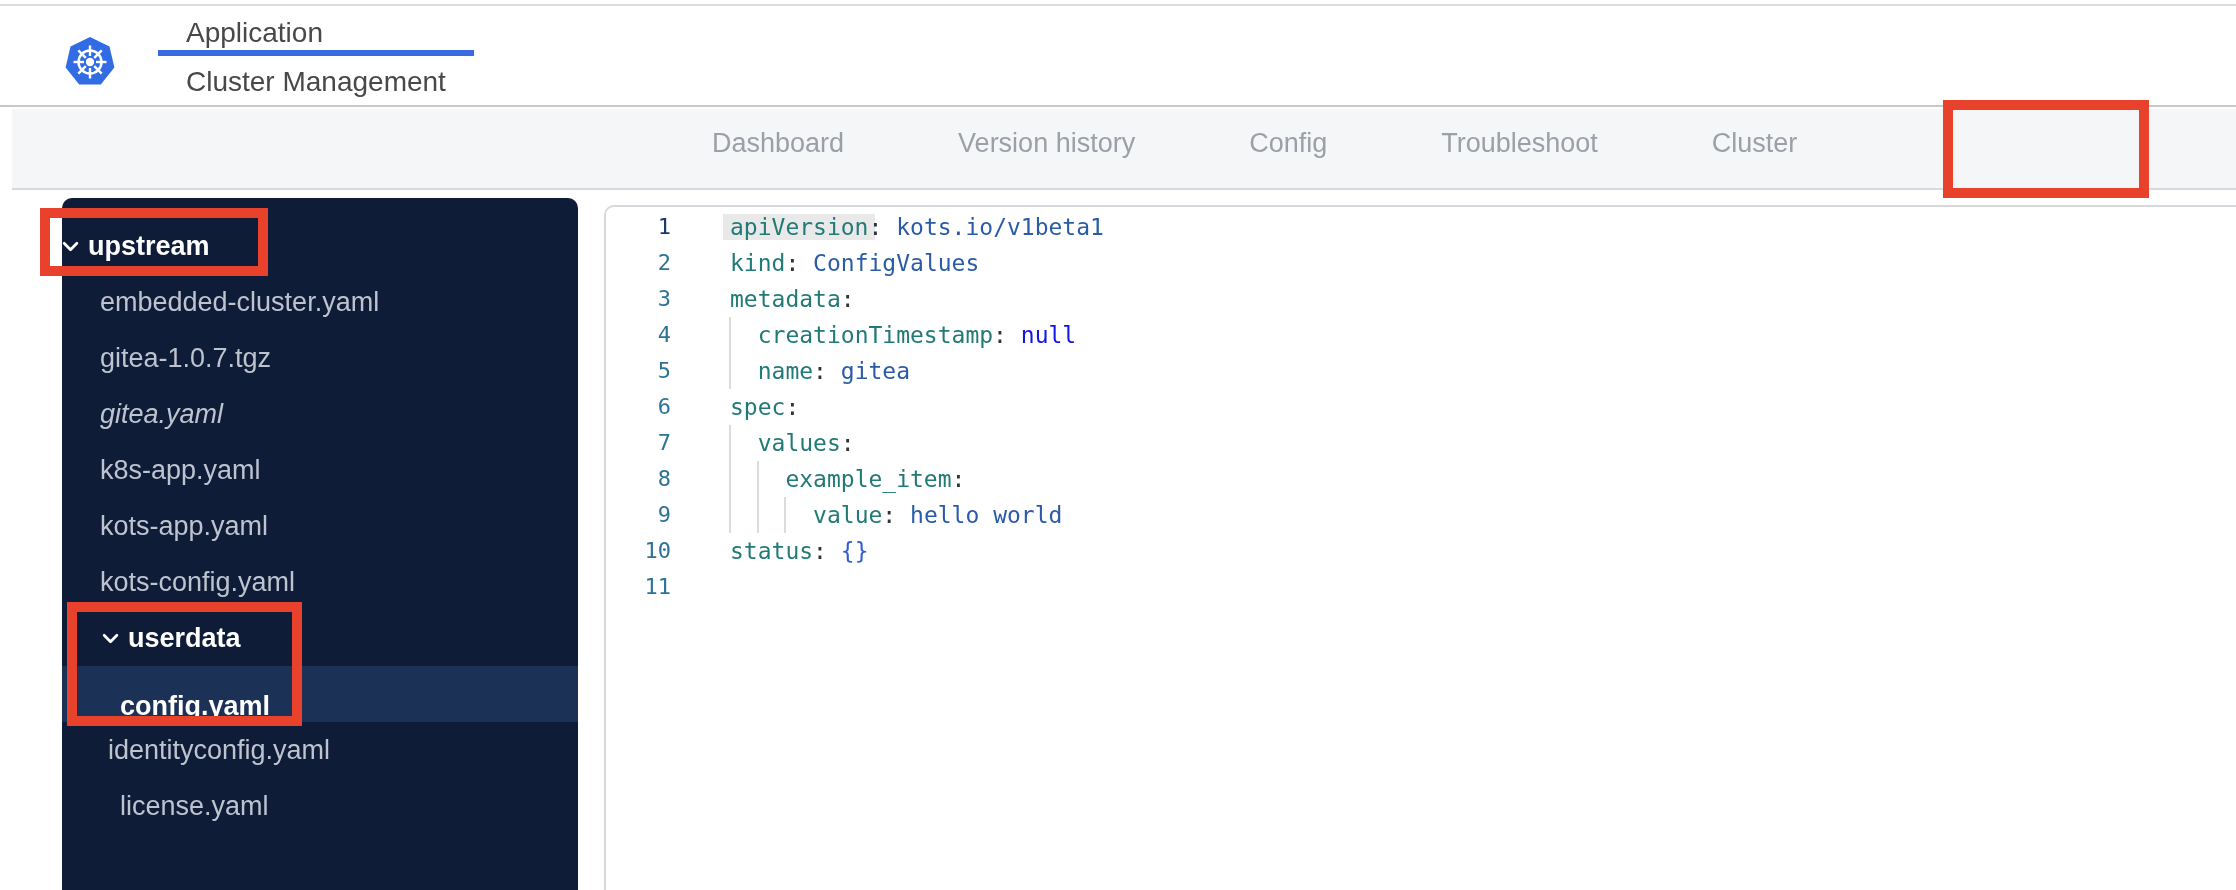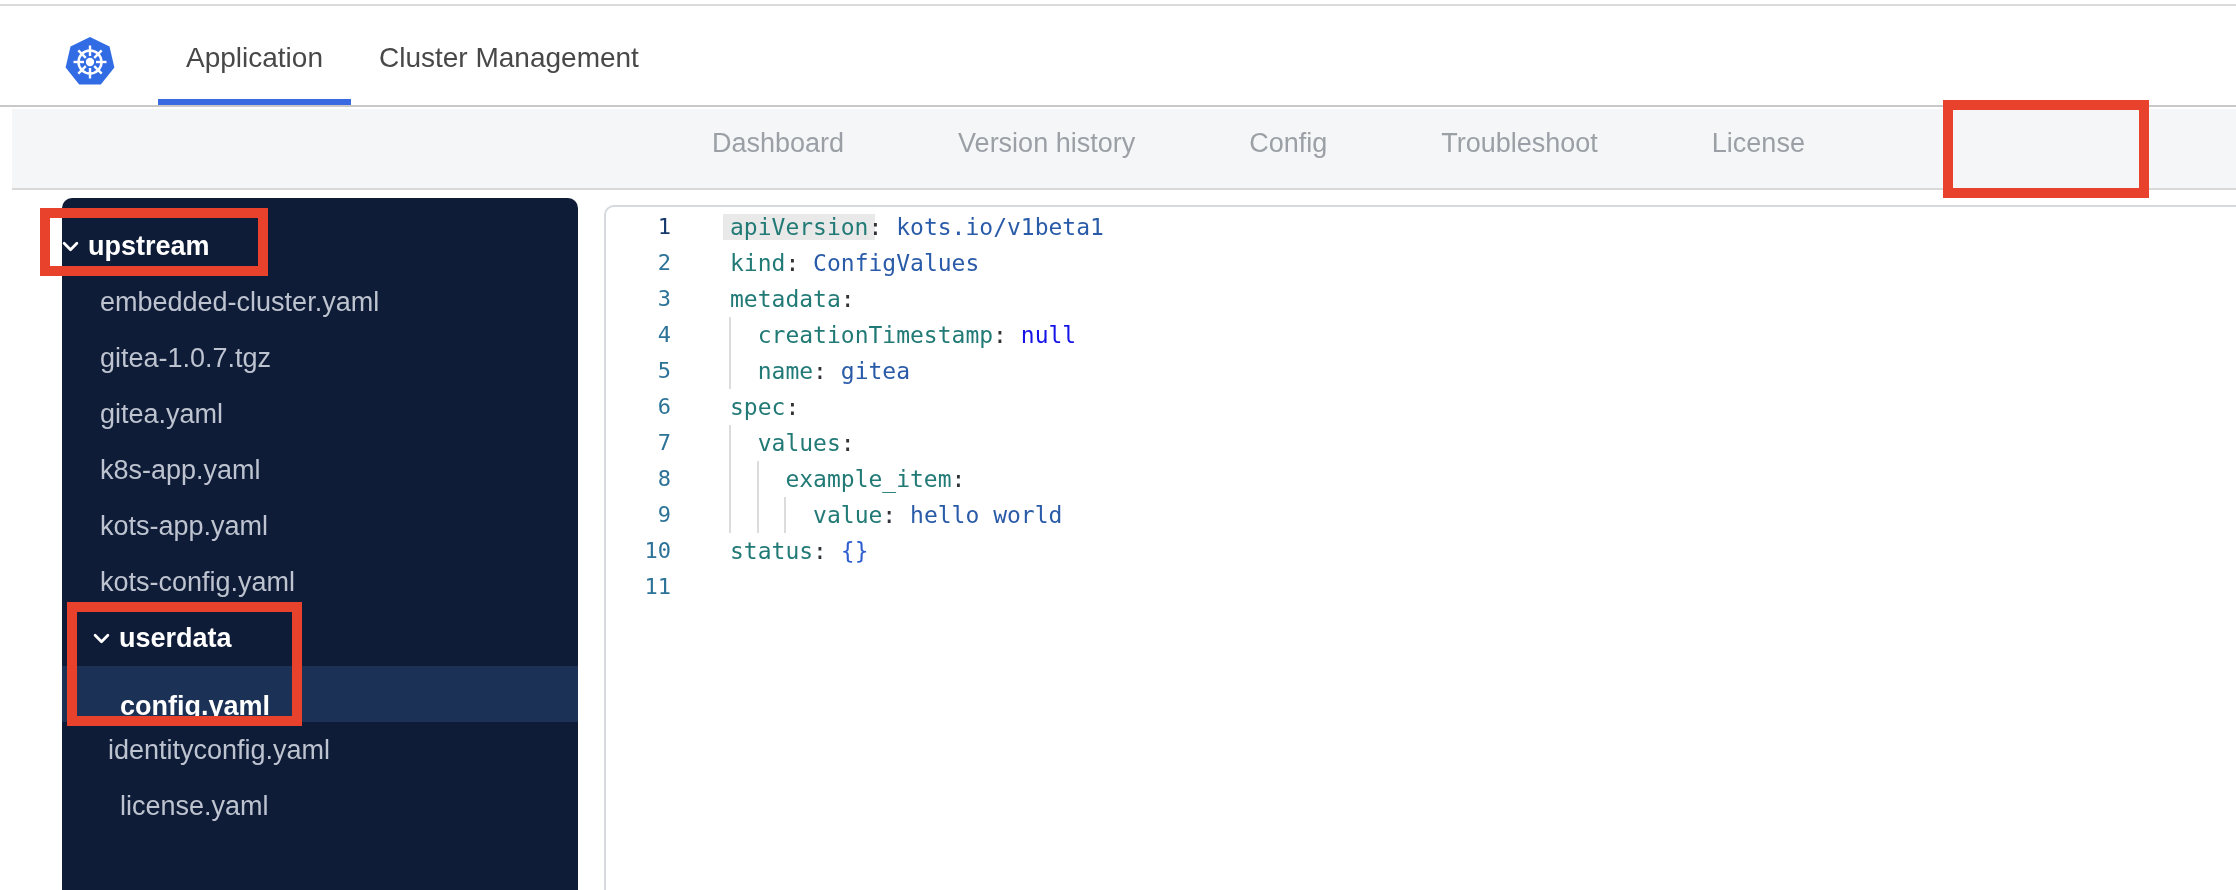--- a/index.html
+++ b/index.html
@@ -7,21 +7,21 @@
               font-family:"Liberation Sans", sans-serif; }
   #stage { position:relative; width:2236px; height:890px; background:#fff; }
 
   
   .topline { position:absolute; left:0; top:4px; width:100%; height:2px; background:#dbdbdb; }
 
   
   .header { position:absolute; left:0; top:6px; width:100%; height:101px; background:#fff;
             border-bottom:2px solid #c8c8c8; }
   .logo { position:absolute; left:65px; top:30px; width:50px; height:54px; }
-  .header-tabs { position:absolute; left:158px; top:0; height:99px; display:flex; }
+  .header-tabs { position:absolute; left:158px; top:0; height:99px; display:flex;flex-direction:column; }
   .header-tab { display:flex; align-items:center; padding:10px 28px 0 28px; height:99px;
                 font-size:28px; font-weight:500; color:#484848; cursor:pointer;
                 border-bottom:6px solid transparent; white-space:nowrap; }
   .header-tab.active { border-bottom-color:var(--accent); }
 
   
   .subnav { position:absolute; left:12px; top:109px; width:100%; height:81px; background:#f5f6f8;
             border-bottom:2px solid #d9d9d9; }
   .subnav-items { display:flex; margin-left:680px; gap:74px; height:75px; }
   .subnav-item { display:flex; align-items:center; padding:0 20px; font-size:27px;
@@ -93,50 +93,50 @@
         <div class="header-tab">Cluster Management</div>
       </div>
   </div>
 
   <div class="subnav">
     <div class="subnav-items" id="subnav-items">
         <div class="subnav-item">Dashboard</div>
         <div class="subnav-item">Version history</div>
         <div class="subnav-item">Config</div>
         <div class="subnav-item">Troubleshoot</div>
-        <div class="subnav-item">License</div>
+        <div class="subnav-item">Cluster</div>
       </div>
   </div>
 
   <div class="sidebar" id="file-tree">
       <div class="tree-row folder" style="">
         <svg viewBox="0 0 16 10" class="chev">
           <polyline points="2,2 8,8 14,2" fill="none" stroke="#fff" stroke-width="2.6" stroke-linecap="round" stroke-linejoin="round"></polyline>
         </svg>
         <span>upstream</span>
       </div>
       <div class="tree-row file" style="padding-left: 38px;">
         <span>embedded-cluster.yaml</span>
       </div>
       <div class="tree-row file" style="padding-left: 38px;">
         <span>gitea-1.0.7.tgz</span>
       </div>
-      <div class="tree-row file" style="padding-left: 38px;">
+      <div class="tree-row file" style="padding-left: 38px; font-style: italic;">
         <span>gitea.yaml</span>
       </div>
       <div class="tree-row file" style="padding-left: 38px;">
         <span>k8s-app.yaml</span>
       </div>
       <div class="tree-row file" style="padding-left: 38px;">
         <span>kots-app.yaml</span>
       </div>
       <div class="tree-row file" style="padding-left: 38px;">
         <span>kots-config.yaml</span>
       </div>
-      <div class="tree-row folder" style="padding-left: 31px;">
+      <div class="tree-row folder" style="padding-left: 40px;">
         <svg viewBox="0 0 16 10" class="chev">
           <polyline points="2,2 8,8 14,2" fill="none" stroke="#fff" stroke-width="2.6" stroke-linecap="round" stroke-linejoin="round"></polyline>
         </svg>
         <span>userdata</span>
       </div>
       <div class="tree-row file selected" style="padding-left: 58px; align-items: flex-end;">
         <span>config.yaml</span>
       </div>
       <div class="tree-row file" style="padding-left: 46px;">
         <span>identityconfig.yaml</span>

